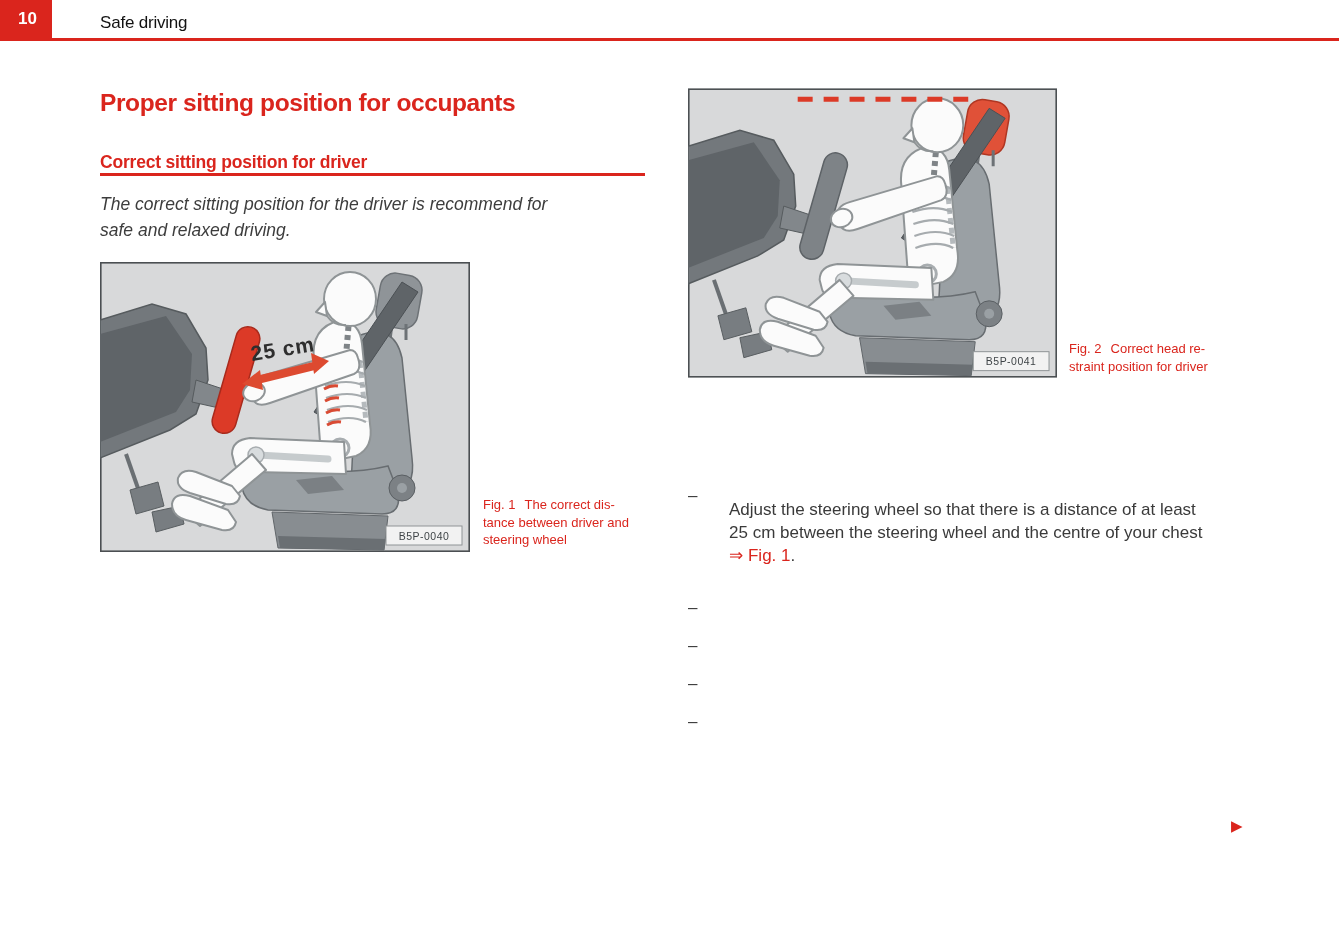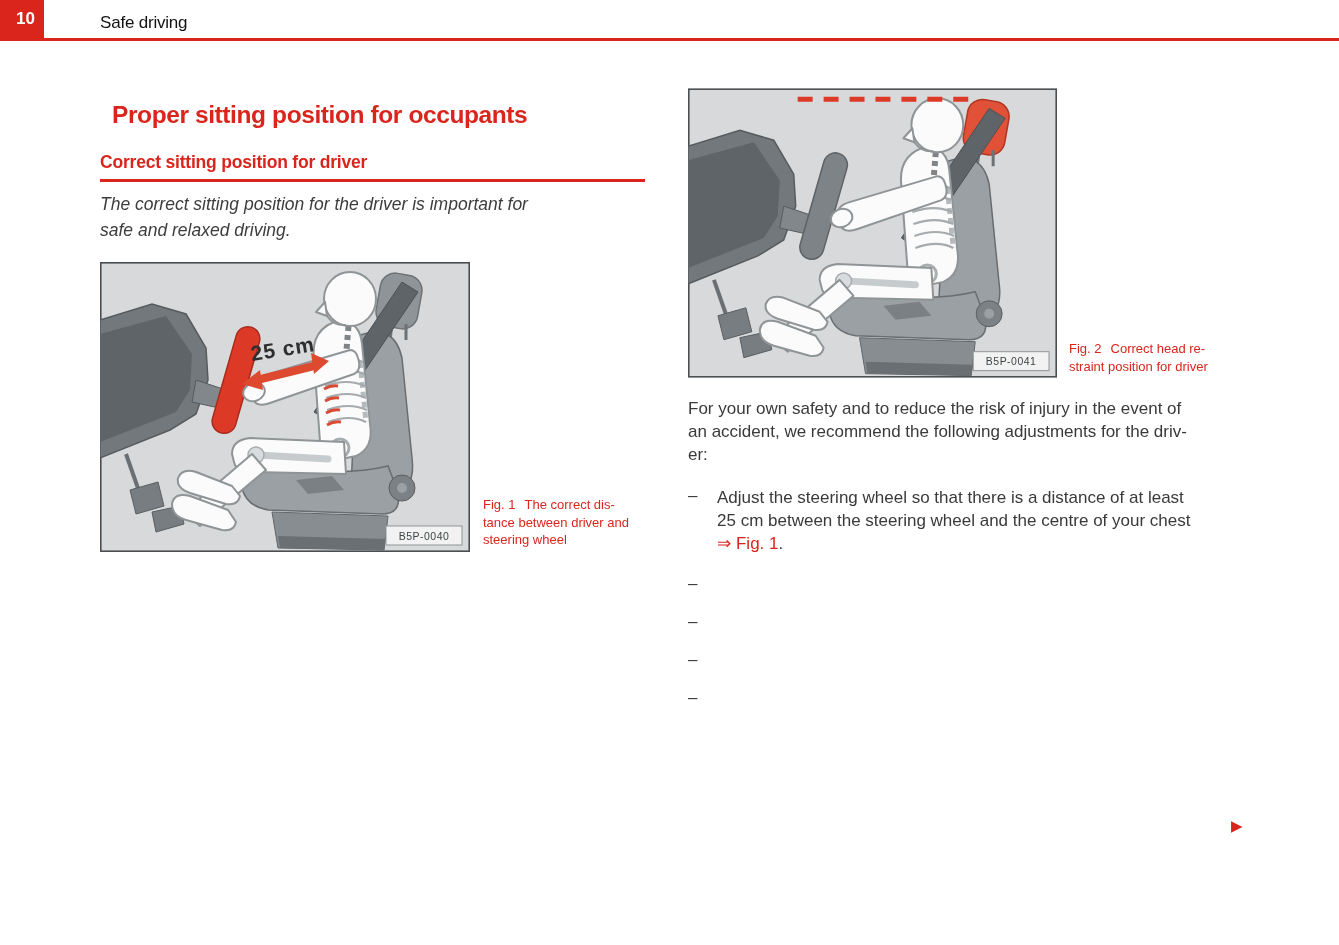--- a/index.html
+++ b/index.html
@@ -11,50 +11,50 @@
   html,body{margin:0;padding:0}
   body{background:#fff}
   .page{
     position:relative;width:1339px;height:945px;background:#ffffff;
     font-family:"Liberation Sans",sans-serif;overflow:hidden;
   }
   .abs{position:absolute}
 
   
   .page-num{
-    left:0;top:0;width:44px;height:38px;background:var(--red);color:#fff;
+    left:0;top:0;width:52px;height:38px;background:var(--red);color:#fff;
     font-weight:700;font-size:17px;display:flex;align-items:center;
-    justify-content:flex-end;padding-right:9px;box-shadow:4px 0 0 #fff;z-index:2;
+    justify-content:flex-end;padding-right:15px;box-shadow:4px 0 0 #fff;z-index:2;
   }
   .header-rule{left:0;top:38px;width:1339px;height:3px;background:var(--red)}
   .section-title{left:100px;top:13px;font-size:17px;font-weight:400;color:#121212;letter-spacing:-0.2px}
 
   
   .title{left:100px;top:89px;font-size:24.5px;font-weight:700;color:var(--red);letter-spacing:-0.4px}
   .subtitle{
     left:100px;top:152px;width:545px;font-size:17.5px;font-weight:700;color:var(--red);
-    padding-bottom:6px;border-bottom:3px solid var(--red);letter-spacing:-0.2px;
+    border-bottom:3px solid var(--red);letter-spacing:-0.2px;
   }
   .lead{left:100px;top:191px;width:545px;font-size:17.5px;font-style:italic;color:#3d3d3d;line-height:26px;white-space:pre-line}
 
   
   .fig1-wrap{left:100px;top:262px;width:370px;height:290px}
   .fig2-wrap{left:688px;top:88px;width:381px;height:290px}
   .caption{font-size:13px;font-weight:400;color:var(--red);line-height:17.5px}
   .cap1{left:483px;top:496px;width:175px}
   .cap2{left:1069px;top:340px;width:180px}
   .cap-label{margin-right:9px}
   .cap-text{white-space:pre-line}
 
   
   .para{left:688px;top:397px;width:552px;font-size:17px;color:var(--body);line-height:23px;white-space:pre-line}
   .bullets{left:688px;top:484px;width:556px;font-size:17px;color:var(--body);line-height:23px}
   .bullet{display:flex;margin-bottom:15px}
   .bullet .marker{width:27px;flex:none}
-  .bullet p{margin:2px;white-space:pre-line}
+  .bullet p{margin:14px;white-space:pre-line}
   .ref{color:var(--red)}
   .warn{color:var(--red);font-size:16px}
   .cont{left:1231px;top:817px;color:var(--red);font-size:15px}
 
   
   svg text{font-family:"Liberation Sans",sans-serif}
   .sk{fill:#fbfbfb;stroke:#8f9496;stroke-width:2;stroke-linejoin:round}
   .rib{fill:none;stroke:#a6abae;stroke-width:2.2}
   .rib-red{fill:none;stroke:#d94a33;stroke-width:3}
   .wheel-bar{fill:#7e8387;stroke:#5d6266;stroke-width:1.5}
@@ -70,23 +70,23 @@
 <body>
 
 <div class="page">
 
   <div class="abs page-num">
     <span>10</span>
   </div>
   <div class="abs header-rule"></div>
   <div class="abs section-title">Safe driving</div>
 
-  <h1 class="abs title" style="margin:12px">Proper sitting position for occupants</h1>
+  <h1 class="abs title" style="margin:0">Proper sitting position for occupants</h1>
   <h2 class="abs subtitle" style="margin:0">Correct sitting position for driver</h2>
-  <p class="abs lead" style="margin:0">The correct sitting position for the driver is important for
+  <p class="abs lead" style="margin:0">The correct sitting position for the driver is recommend for
 safe and relaxed driving.</p>
 
   <div class="abs fig1-wrap">
     <svg class="v1" width="370" height="290" viewBox="0 0 370 290">
       <rect x="0.8" y="0.8" width="368.4" height="288.4" fill="#d8d9da" stroke="#4b4f52" stroke-width="1.6"></rect>
 
       <g>
         <path d="M0,58 L52,42 L86,52 L106,86 L108,118 L96,152 L70,168 L0,196 Z" fill="#73787c" stroke="#565b5e" stroke-width="1.5"></path>
         <path d="M0,72 L66,54 L92,92 L90,128 L76,150 L0,180 Z" fill="#5f6468"></path>
         <path d="M96,118 L132,130 L128,148 L92,140 Z" fill="#82878b" stroke="#565b5e"></path>
@@ -227,23 +227,20 @@
         <rect x="286" y="264" width="76" height="19" fill="#f2f2f2" stroke="#8f9496"></rect>
         <text x="324" y="277.5" text-anchor="middle" font-size="10.5" fill="#3f4447" letter-spacing="0.5">B5P-0041</text>
       </g>
     </svg>
   </div>
   <div class="abs caption cap2">
     <span class="cap-label">Fig. 2</span><span class="cap-text">Correct head re-
 straint position for driver</span>
   </div>
 
-  <p class="abs para" style="margin:0">For your own safety and to reduce the risk of injury in the event of
-an accident, we recommend the following adjustments for the driv-
-er:</p>
 
   <div class="abs bullets">
     <div class="bullet">
       <span class="marker">–</span>
       <p><span>Adjust the steering wheel so that there is a distance of at least
 25 cm between the steering wheel and the centre of your chest
 </span><span class="ref">⇒ Fig. 1</span><span>.</span></p>
     </div>
     <div class="bullet">
       <span class="marker">–</span>

